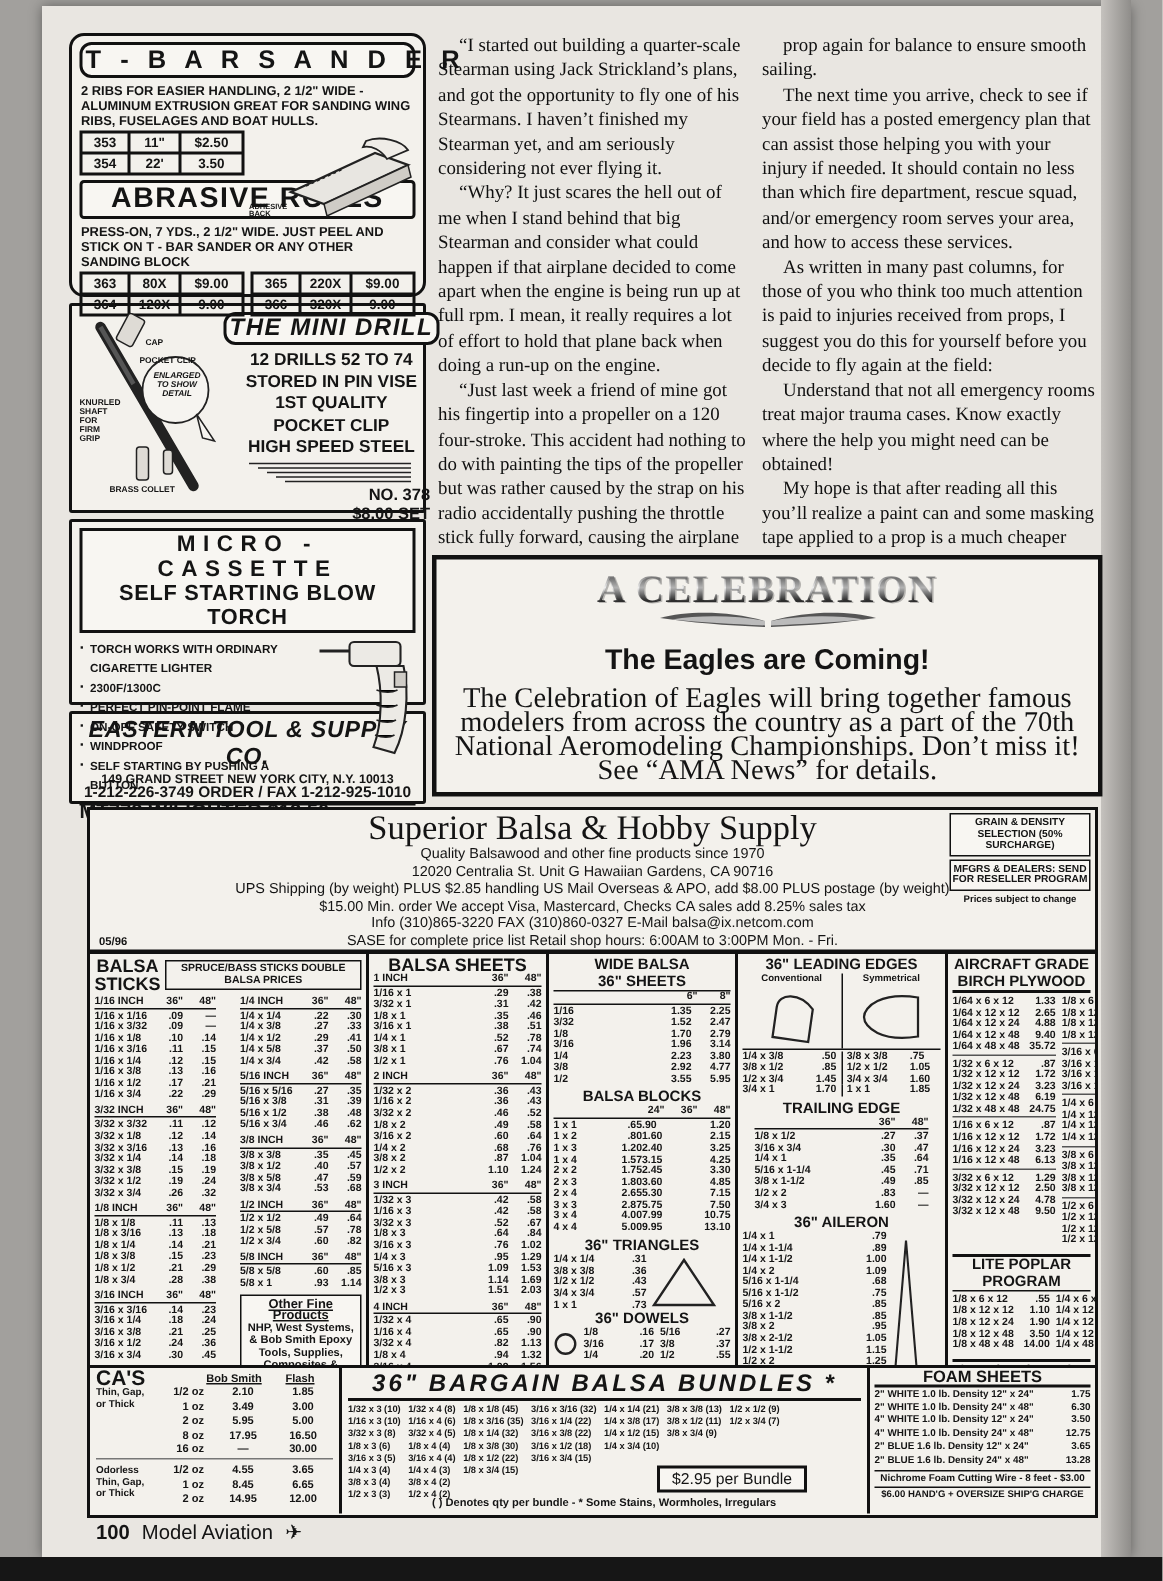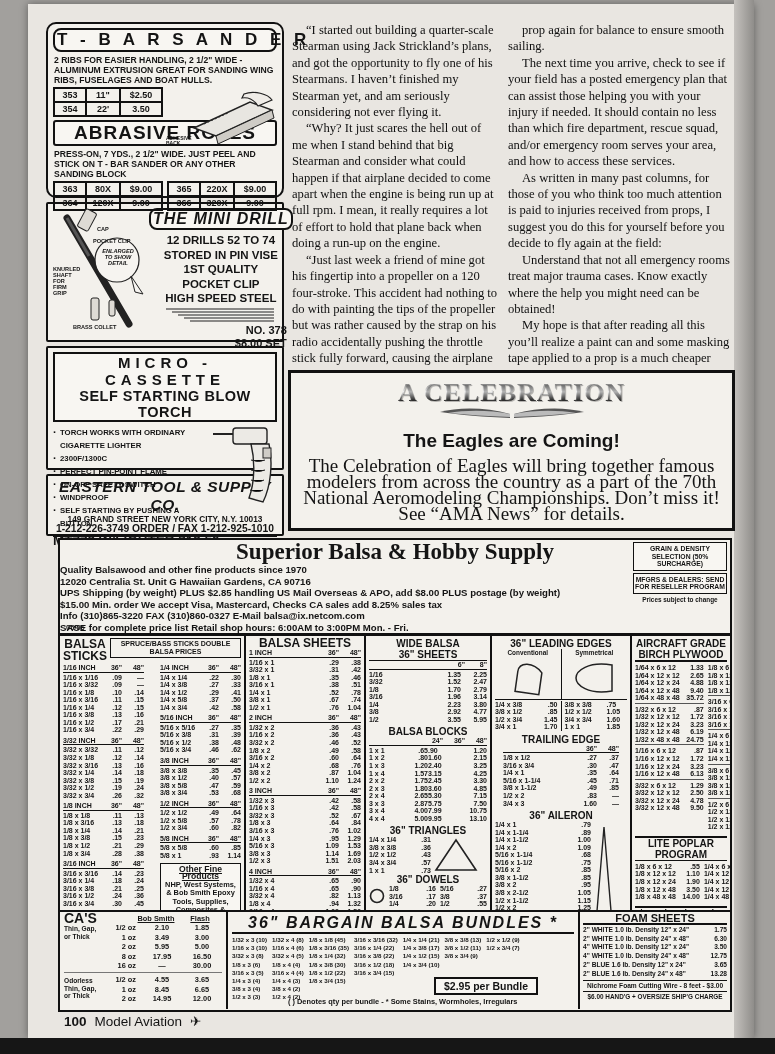--- a/index.html
+++ b/index.html
@@ -58,42 +58,42 @@
 
 .eagles{position:absolute;left:288px;top:370px;width:447px;height:161px;border:3px solid #111;background:#f3f1ec;text-align:center;padding-top:8px}
 .eg-row{display:flex;align-items:center;justify-content:center;gap:4px}
 .eg-logo{font-family:"Liberation Serif",serif;font-weight:bold;font-size:26px;line-height:24px;letter-spacing:1px;background:linear-gradient(#5a5a5a,#efefef 45%,#3c3c3c 80%);-webkit-background-clip:text;background-clip:text;color:transparent;text-shadow:1px 1px 0 rgba(0,0,0,.25)}
 .eg-head{font-size:19px;font-weight:bold;margin:7px 0 6px}
 .eg-body{font-family:"Liberation Serif",serif;font-size:19px;line-height:16px;padding:0 10px}
 
 
 .sb{position:absolute;left:58px;top:538px;width:674px;height:474px;border:2px solid #111;background:#f3f1ec}
 .sb-head{position:relative;height:96px;border-bottom:3px solid #111}
-.sb-title{text-align:center;font-family:"Liberation Serif",serif;font-weight:bold;font-size:23px;line-height:24px}
-.sb-sub{font-size:9.6px;font-weight:bold;line-height:11.6px}
+.sb-title{text-align:center;font-family:"Liberation Serif",serif;font-weight:normal;font-size:23px;line-height:24px}
+.sb-sub{text-align:center;font-size:9.6px;font-weight:normal;line-height:11.6px}
 .sb-order{position:absolute;left:5px;top:3px;width:130px;border:2px solid #111;text-align:center;font-weight:bold;font-size:9.5px;line-height:11px;padding:2px 0;background:#f8f6f2}
 .sb-order .phone{font-family:"Liberation Serif",serif;font-size:14.5px;margin-top:1px}
 .sb-grain{position:absolute;right:3px;top:2px;width:94px;text-align:center}
 .sb-grain .bx{border:1px solid #111;font-size:6.8px;font-weight:bold;line-height:7.6px;padding:2px 1px;margin-bottom:2px;background:#f8f6f2}
 .sb-grain .pl{font-size:6.4px;font-weight:bold}
 .sb-date{position:absolute;left:6px;bottom:1px;font-size:7.5px;font-weight:bold}
 .sb-main{display:flex;height:274px;font-size:7px;line-height:7.55px;font-weight:bold}
 .sb-col{border-right:2px solid #111;padding:2px 3px;overflow:hidden}
 .sb-col:last-child{border-right:none}
 .sec-h{font-size:10px;font-weight:bold;text-align:center;line-height:11px}
 .pg{margin-bottom:3px}
 .pg-h{display:flex;border-bottom:1px solid #111;margin-bottom:1px}
 .pg-t{flex:1;white-space:nowrap}
 .pg-c{width:22px;text-align:right}
 .pg-r{display:flex}
 .pg-n{flex:1;white-space:nowrap}
 .pg-p{width:22px;text-align:right;white-space:nowrap}
 
 .col-sticks{width:186px;flex:none}
-.st-head{display:flex;align-items:flex-start;gap:3px;margin-bottom:2px}
+.st-head{display:flex;align-items:center;gap:3px;margin-bottom:2px}
 .st-name{font-size:12px;line-height:12px;text-align:center;font-weight:bold}
 .st-box{border:1px solid #111;font-size:7px;line-height:8px;text-align:center;padding:1px 2px;flex:1}
 .st-cols{display:flex;gap:16px}
 .st-c{flex:1}
 .ofp{border:1px solid #111;text-align:center;padding:2px;margin-top:2px;background:#f8f6f2}
 .ofp .t{font-size:8.6px;text-decoration:underline}
 .ofp .l{font-size:7.4px;line-height:8.6px}
 
 .col-sheets{width:120px;flex:none}
 
@@ -130,21 +130,21 @@
 .cas-g{display:flex}
 .cas-lab{width:34px;font-size:6.6px;line-height:7.4px;padding-top:2px}
 .cas-rows{flex:1}
 .cas-rows .pg-r .pg-n{text-align:right;padding-right:6px}
 .cas-rows .pg-p{width:40px;text-align:center}
 .cas-sep{border-top:1px solid #777;margin:2px 0}
 .bundles{flex:1;border-right:2px solid #111;padding:1px 4px;position:relative}
 .bu-title{font-size:16px;font-weight:bold;font-style:italic;letter-spacing:2px;text-align:center;border-bottom:2px solid #111;line-height:19px}
 .bu-cols{display:flex;gap:5px;margin-top:2px}
 .bu-cols>div{font-size:6.2px;line-height:8.2px;font-weight:bold;white-space:nowrap}
-.bu-price{position:absolute;right:40px;bottom:14px;border:2px solid #111;font-size:10.5px;font-weight:bold;padding:1px 8px;background:#f8f6f2}
+.bu-price{position:absolute;right:40px;bottom:14px;border:2px solid #111;font-size:10.5px;font-weight:normal;padding:1px 8px;background:#f8f6f2}
 .bu-note{position:absolute;left:60px;bottom:3px;font-size:7.4px;font-weight:bold}
 .foam{width:150px;flex:none;padding:2px 3px;font-size:6.6px;line-height:8.8px;font-weight:bold}
 .foam-t{font-size:11px;text-align:center;border-bottom:2px solid #111;margin-bottom:1px}
 .foam .pg-r .pg-p{width:20px}
 .foam-wire{border-top:1px solid #111;margin-top:1px;padding-top:1px;text-align:center}
 .foam-note{border-top:1px solid #111;margin-top:1px;padding-top:1px;text-align:center;font-size:6.4px}
 
 .footer{position:absolute;left:64px;top:1013px;font-size:13.5px;display:flex;gap:8px;align-items:baseline}
 .footer .num{font-weight:bold}
 svg{display:block}

